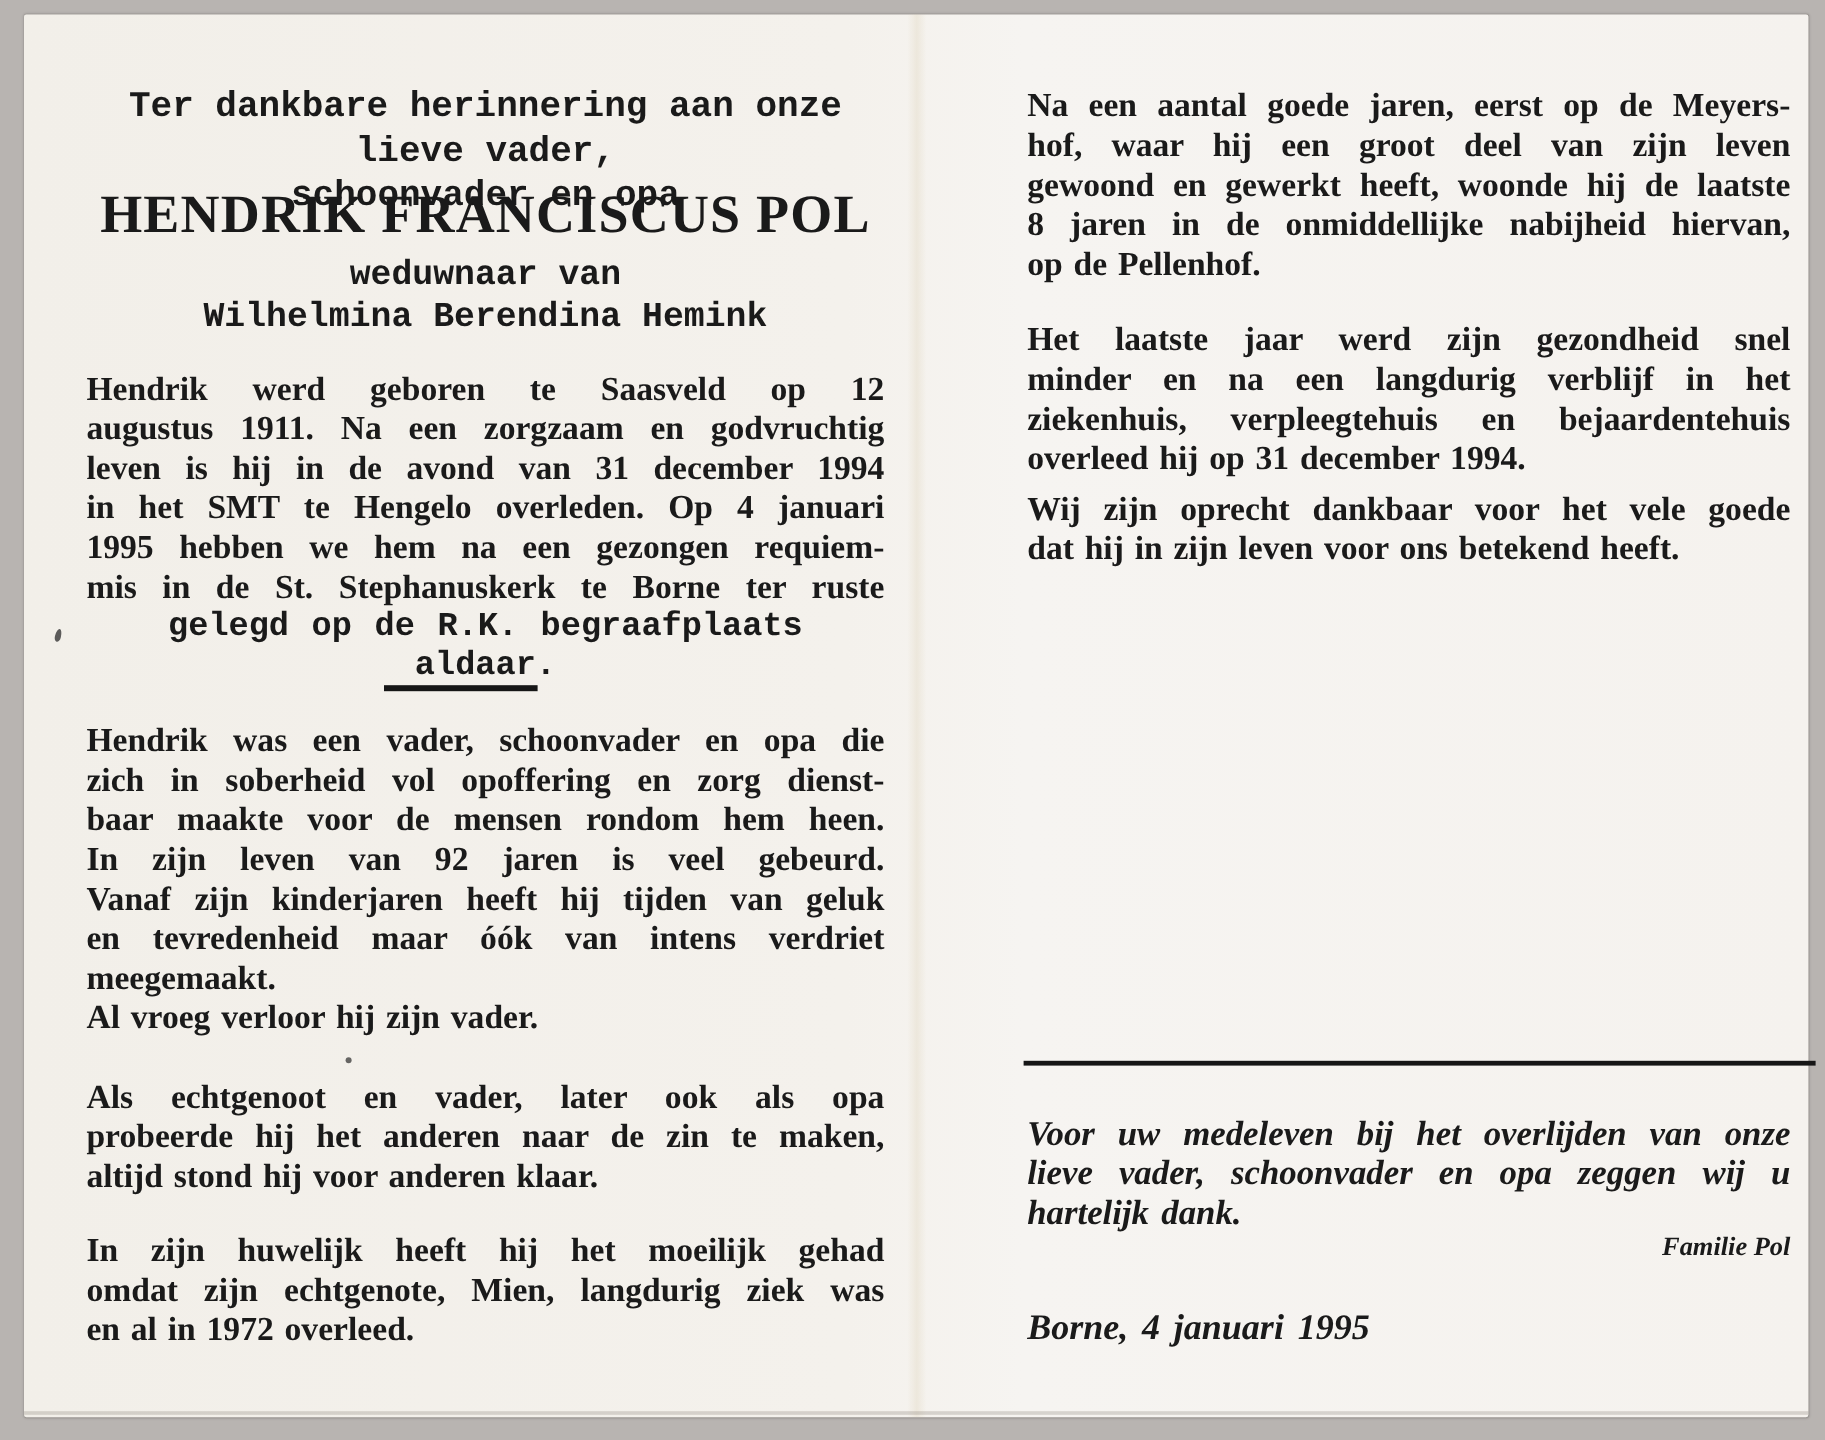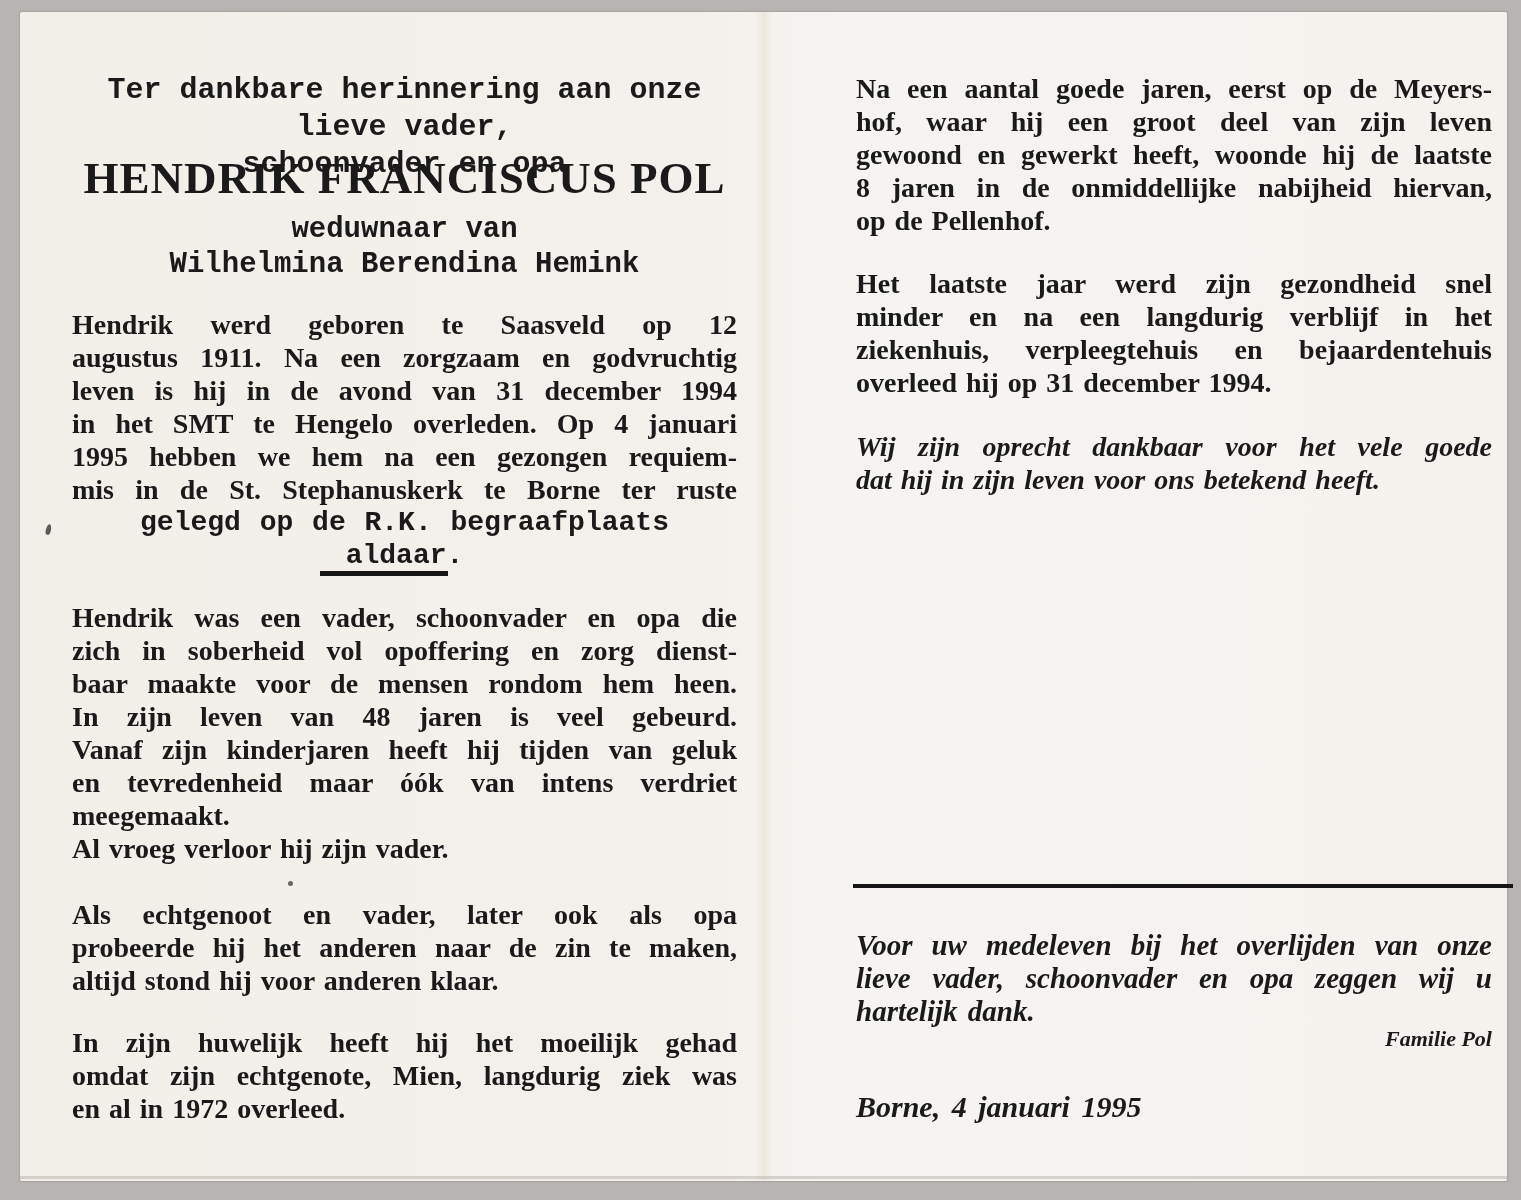--- a/index.html
+++ b/index.html
@@ -34,21 +34,21 @@
   .dedication{top:60px;font-size:30px;line-height:37px;font-weight:700;}
   .name{top:140px;margin:0;font-size:45px;letter-spacing:1px;font-weight:700;text-align:center;}
   .widower{top:200px;font-size:29px;line-height:35px;font-weight:700;}
   .para{font-size:28px;line-height:33px;font-weight:700;word-spacing:2px;}
   .para-birth{top:296px;}
   .para-character{top:589px;}
   .para-husband{top:886px;}
   .para-marriage{top:1014px;}
   .para-homes{top:60px;}
   .para-lastyear{top:255px;}
-  .para-gratitude{top:418px;font-style:italic;}
+  .para-gratitude{top:396px;}
   .divider{position:absolute;background:#161616;}
   .divider-short{top:559px;left:248px;width:128px;height:5px;}
   .divider-long{top:872px;left:-3px;width:660px;height:4px;}
   .closing{top:917px;font-style:italic;font-size:29px;line-height:33px;font-weight:700;word-spacing:3px;}
   .signature{top:1014px;font-style:italic;font-size:22px;font-weight:700;text-align:right;}
   .dateline{top:1078px;font-style:italic;font-size:30px;font-weight:700;word-spacing:4px;}
   .speck{position:absolute;background:#2a2a2a;}
   .speck-1{left:26px;top:512px;width:5px;height:11px;border-radius:50% 50% 50% 50%/60% 60% 40% 40%;transform:rotate(14deg);opacity:.75;}
   .speck-2{left:268px;top:869px;width:5px;height:5px;border-radius:50%;opacity:.7;}
 </style>
@@ -78,21 +78,21 @@
           <div class="line j">in het SMT te Hengelo overleden. Op 4 januari</div>
           <div class="line j">1995 hebben we hem na een gezongen requiem-</div>
           <div class="line j">mis in de St. Stephanuskerk te Borne ter ruste</div>
           <div class="line c">gelegd op de R.K. begraafplaats aldaar.</div>
         </div>
       <div class="divider divider-short"></div>
       <div class="tb para para-character">
           <div class="line j">Hendrik was een vader, schoonvader en opa die</div>
           <div class="line j">zich in soberheid vol opoffering en zorg dienst-</div>
           <div class="line j">baar maakte voor de mensen rondom hem heen.</div>
-          <div class="line j">In zijn leven van 48 jaren is veel gebeurd.</div>
+          <div class="line j">In zijn leven van 92 jaren is veel gebeurd.</div>
           <div class="line j">Vanaf zijn kinderjaren heeft hij tijden van geluk</div>
           <div class="line j">en tevredenheid maar óók van intens verdriet</div>
           <div class="line l">meegemaakt.</div>
           <div class="line l">Al vroeg verloor hij zijn vader.</div>
         </div>
       <div class="tb para para-husband">
           <div class="line j">Als echtgenoot en vader, later ook als opa</div>
           <div class="line j">probeerde hij het anderen naar de zin te maken,</div>
           <div class="line l">altijd stond hij voor anderen klaar.</div>
         </div>

